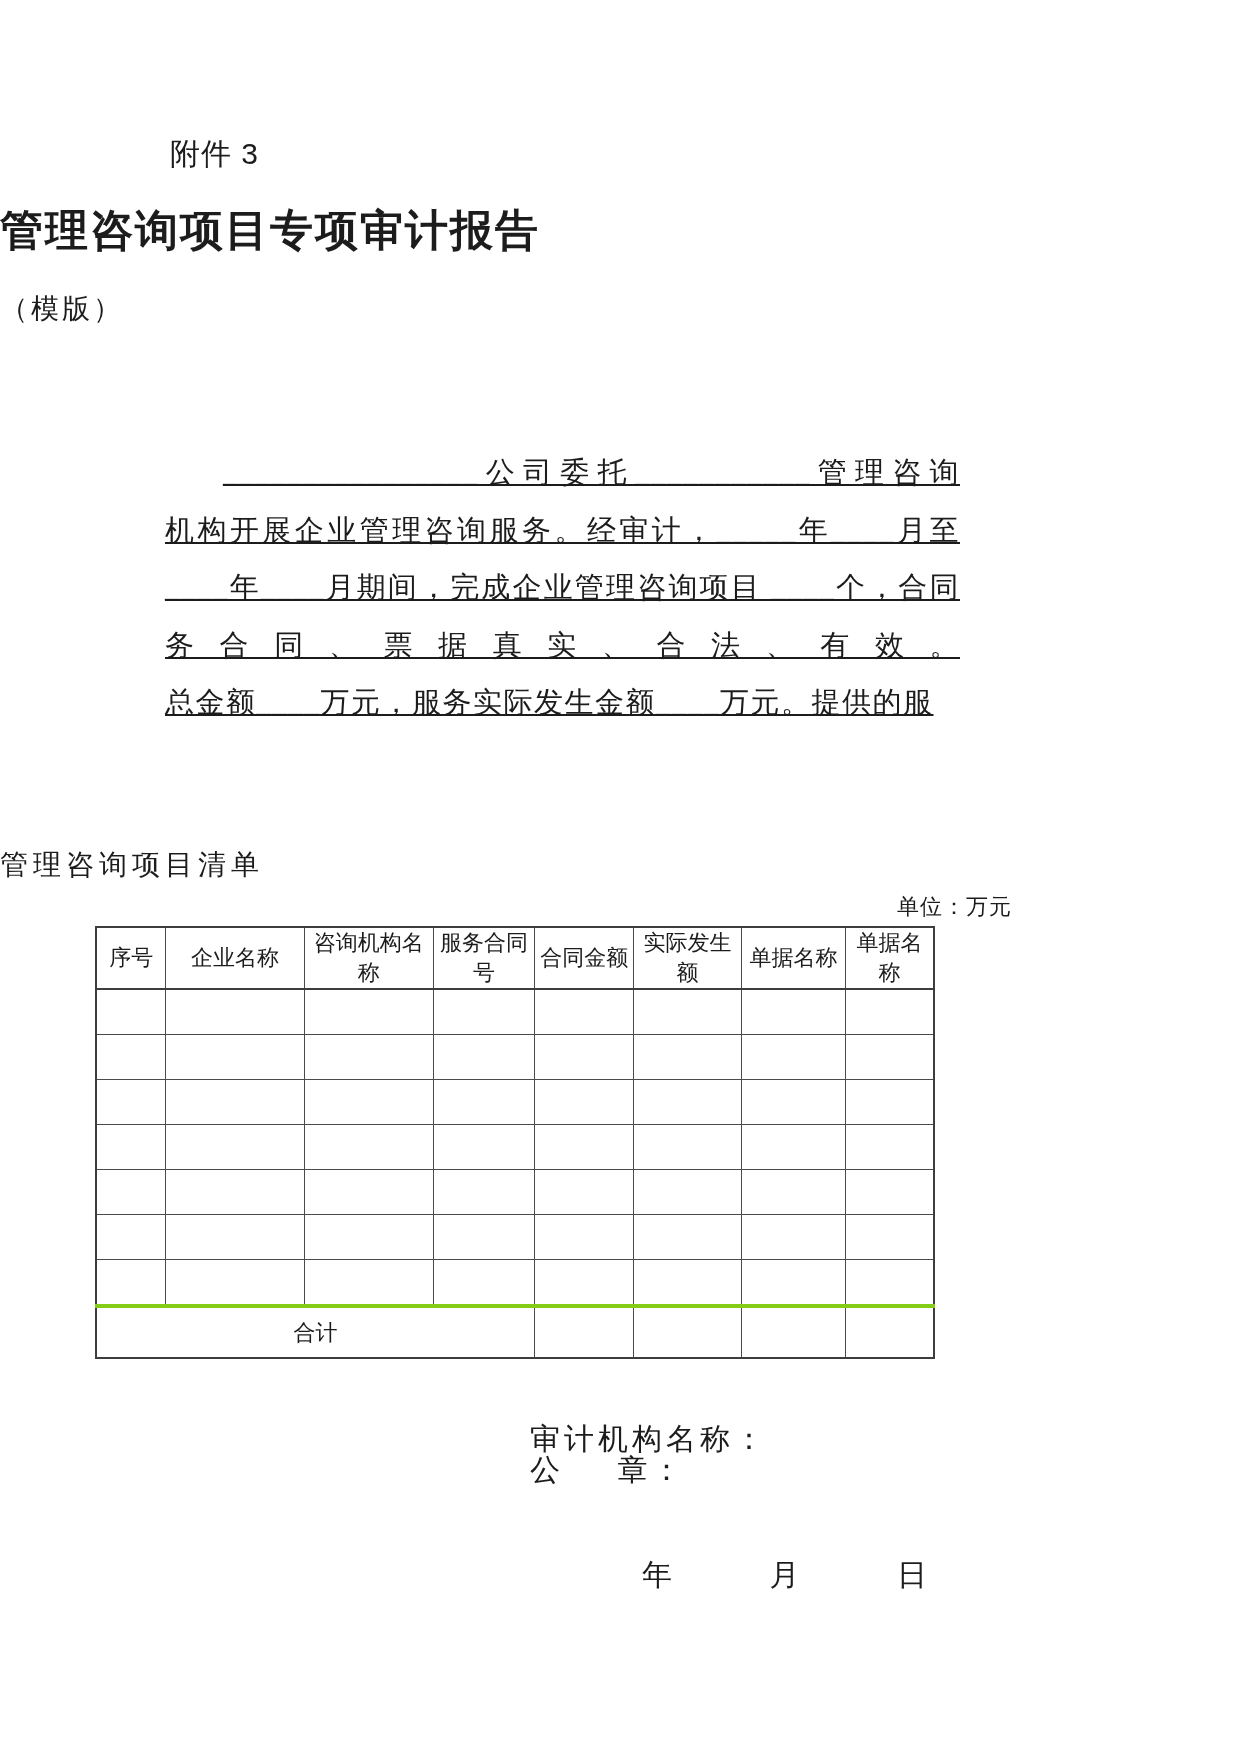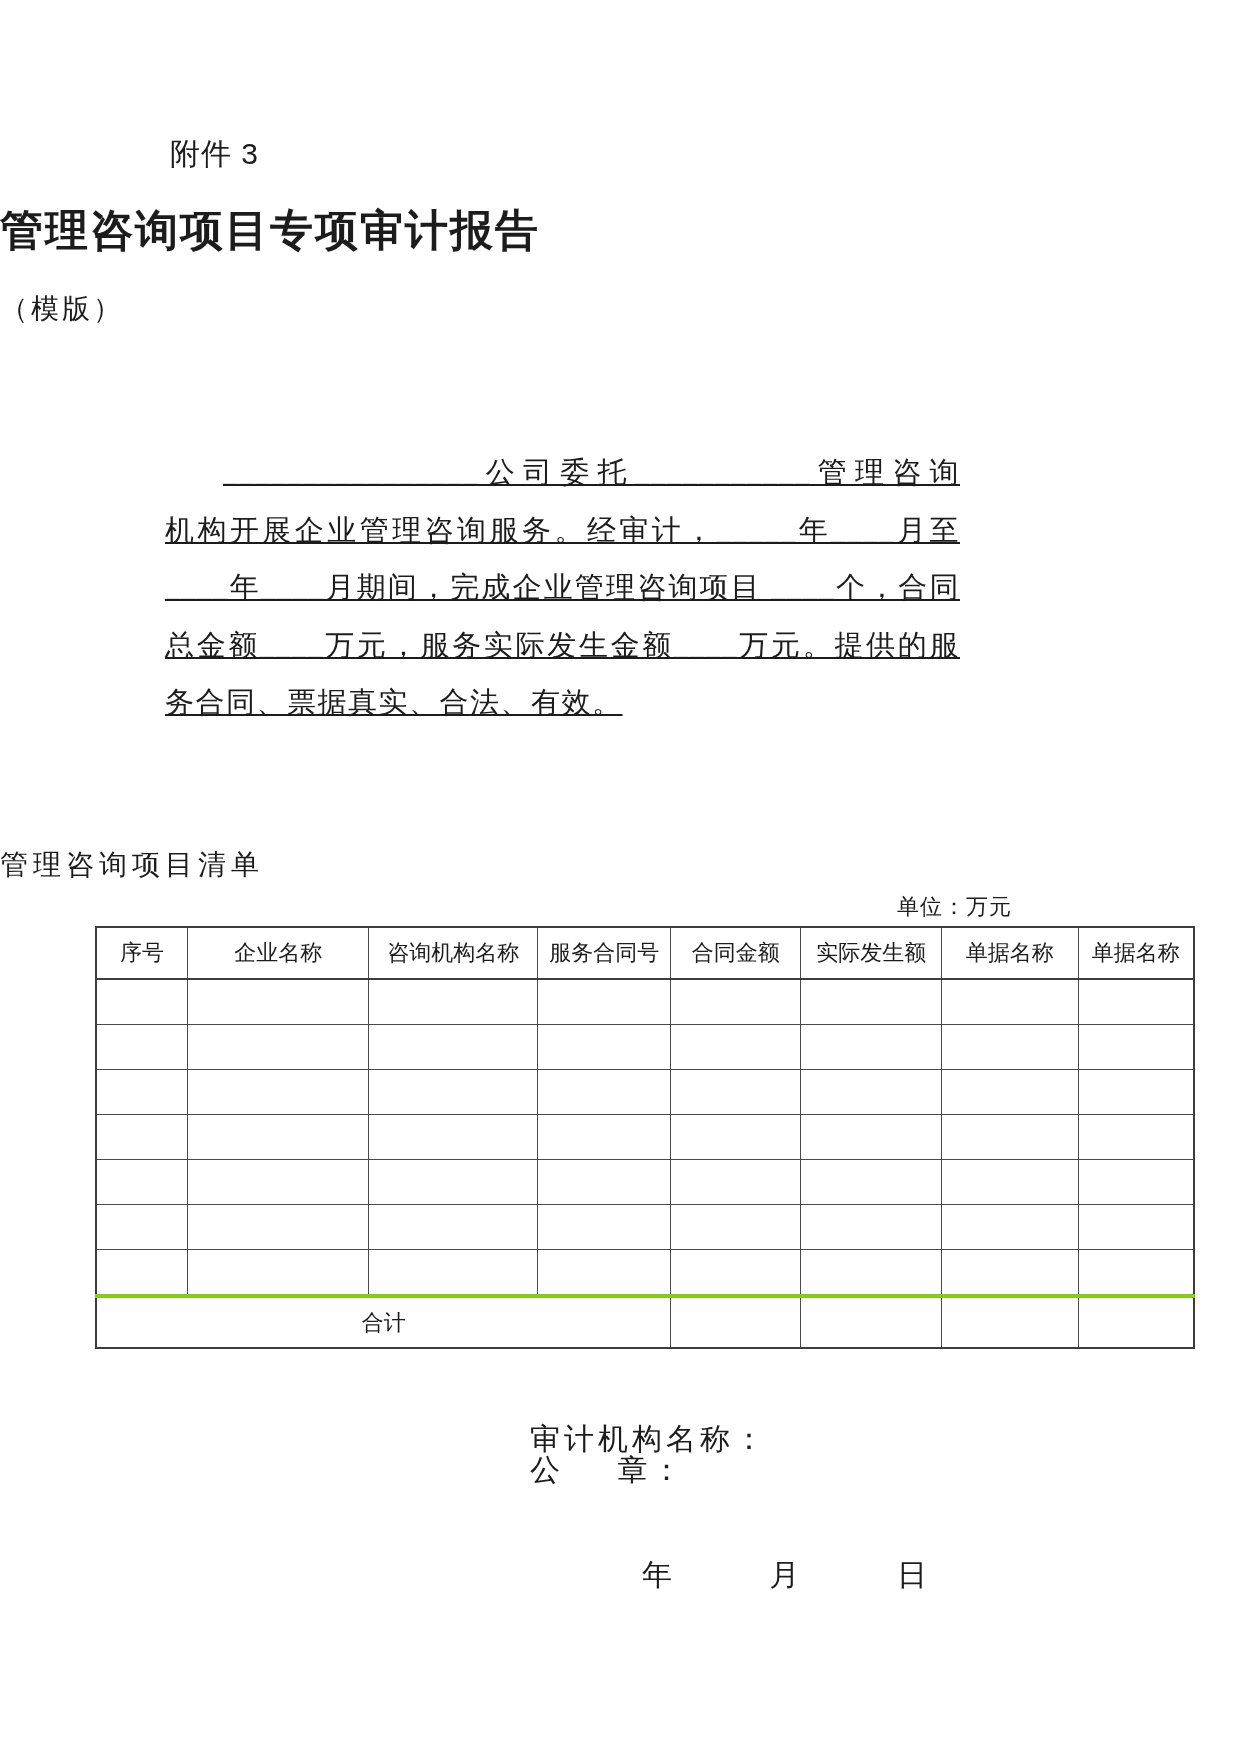--- a/index.html
+++ b/index.html
@@ -48,21 +48,21 @@
     top: 846px;
     font-size: 28px; letter-spacing: 5px;
   }
 
   .unit-label {
     position: absolute; left: 897px; top: 892px;
     font-size: 22px; letter-spacing: 1px;
   }
 
   .audit-table {
-    position: absolute; left: 95px; top: 926px; width: 1100px;
+    position: absolute; left: 95px; top: 926px; width: 840px;
     border-collapse: collapse; table-layout: fixed;
     border: 2px solid #3d3d3d;
   }
   .audit-table col.c1 { width: 8.35%; }
   .audit-table col.c2 { width: 16.5%; }
   .audit-table col.c3 { width: 15.4%; }
   .audit-table col.c4 { width: 12.1%; }
   .audit-table col.c5 { width: 11.85%; }
   .audit-table col.c6 { width: 12.8%; }
   .audit-table col.c7 { width: 12.45%; }
@@ -96,22 +96,22 @@
 <div class="attachment">附件 3</div>
 
 <div class="center-band doc-title">管理咨询项目专项审计报告</div>
 
 <div class="center-band doc-subtitle">（模版）</div>
 
 <div class="paragraph">
   <div class="para-line">________________公司委托___________管理咨询</div>
   <div class="para-line">机构开展企业管理咨询服务。经审计，_____年____月至</div>
   <div class="para-line">____年____月期间，完成企业管理咨询项目 ____个，合同</div>
+  <div class="para-line">务合同、票据真实、合法、有效。</div>
   <div class="para-line">总金额____万元，服务实际发生金额____万元。提供的服</div>
-  <div class="para-line">务合同、票据真实、合法、有效。</div>
 </div>
 
 <div class="center-band section-title">管理咨询项目清单</div>
 
 <div class="unit-label">单位：万元</div>
 
 <table class="audit-table">
   <colgroup>
     <col class="c1">
       <col class="c2">

